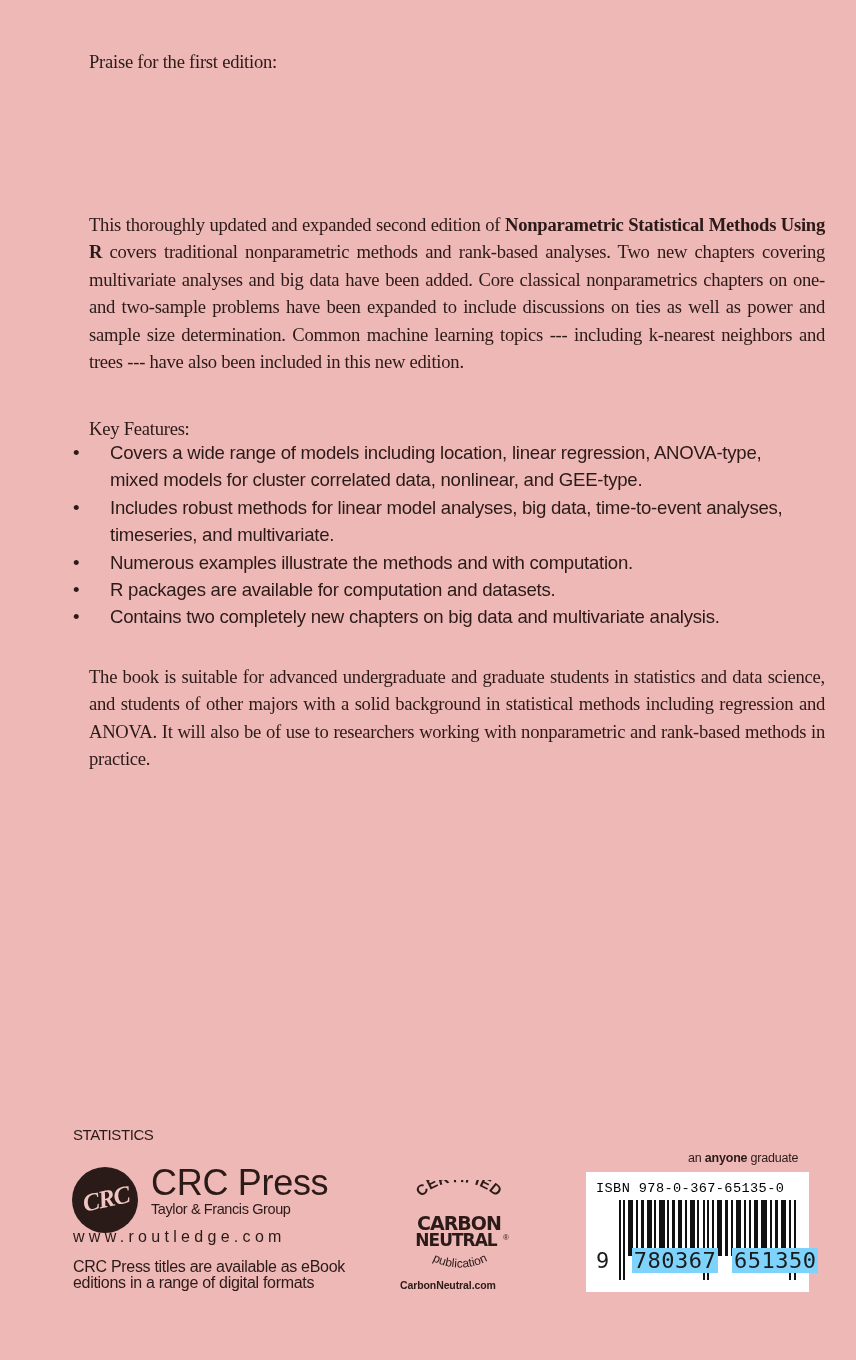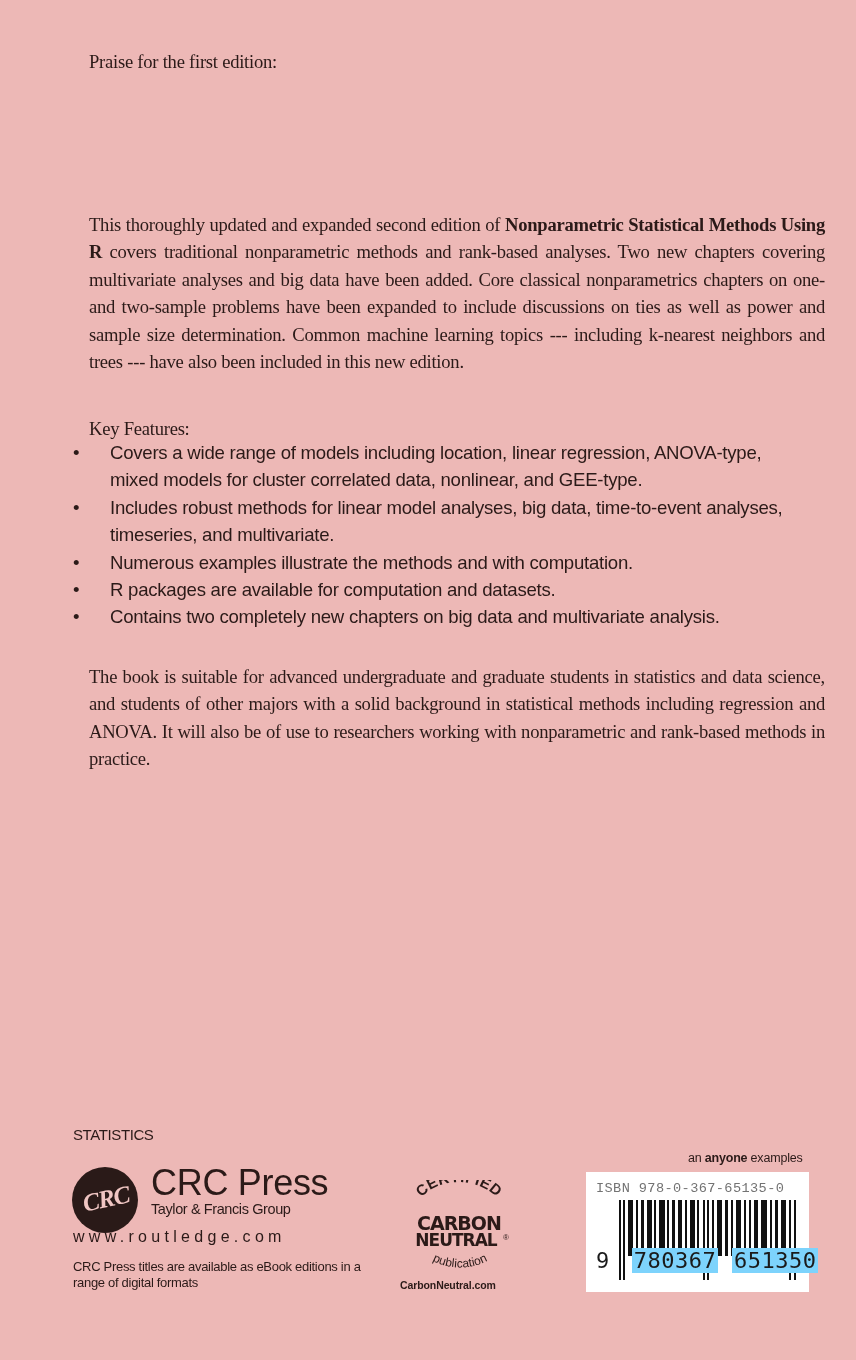--- a/index.html
+++ b/index.html
@@ -30,30 +30,30 @@
     .statistics { position: absolute; left: 73px; top: 1126px; font-size: 15px; letter-spacing: -0.4px; }
     .crc-logo { position: absolute; left: 72px; top: 1167px; width: 66px; height: 66px; border-radius: 50%; background: #2a1a18; }
     .crc-logo span {
       position: absolute; left: 5px; top: 18px; width: 58px;
       color: #f0c6c3; font-family: "Liberation Serif", serif; font-style: italic; font-weight: bold;
       font-size: 25px; letter-spacing: -1px; transform: rotate(-12deg); text-align: center;
     }
     .crc-name { position: absolute; left: 151px; top: 1168px; font-size: 36px; line-height: 30px; letter-spacing: -0.3px; }
     .crc-group { position: absolute; left: 151px; top: 1201px; font-size: 14.5px; letter-spacing: -0.4px; }
     .routledge { position: absolute; left: 73px; top: 1228px; font-size: 16px; letter-spacing: 4.3px; }
-    .ebook { position: absolute; left: 73px; top: 1259px; font-size: 13px; line-height: 16px; letter-spacing: -0.3px; width: 300px; }
+    .ebook { position: absolute; left: 73px; top: 1259px; font-size: 16px; line-height: 16px; letter-spacing: -0.3px; width: 300px; }
 
     .carbon { position: absolute; left: 398px; top: 1180px; width: 122px; height: 116px; }
     .carbon svg { display: block; }
     .carbon-url { position: absolute; left: 400px; top: 1279px; font-size: 10.5px; font-weight: bold; letter-spacing: -0.1px; }
 
     .informa { position: absolute; left: 688px; top: 1151px; font-size: 12.5px; font-weight: bold; letter-spacing: -0.2px; }
     .informa .light { font-weight: normal; }
     .barcode-box { position: absolute; left: 586px; top: 1172px; width: 223px; height: 120px; background: #ffffff; }
-    .isbn-text { position: absolute; left: 10px; top: 9px; font-family: "Liberation Mono", monospace; font-size: 13.6px; letter-spacing: 0.4px; color: #737373; white-space: nowrap; }
+    .isbn-text { position: absolute; left: 10px; top: 9px; font-family: "Liberation Mono", monospace; font-size: 13.6px; letter-spacing: 0.4px; color: #000000; white-space: nowrap; }
     .bars { position: absolute; left: 33px; top: 28px; width: 180px; height: 80px; }
     .ean-text { position: absolute; left: 10px; top: 76px; font-family: "DejaVu Sans Mono", monospace; font-size: 22px; color: #1a1a1a; white-space: nowrap; letter-spacing: 0.5px; }
     .ean-text .first { display: inline-block; width: 22px; }
     .ean-text .grp { background: #7dd3fc; padding: 0 2px; }
   </style>
 </head>
 <body>
 
 <div class="content">
   <p class="praise-head">Praise for the first edition:</p>
@@ -93,21 +93,21 @@
     <text x="61" y="50" text-anchor="middle" font-family="DejaVu Sans, sans-serif" font-weight="bold" font-size="19" fill="#2b1a18" letter-spacing="-1">CARBON</text>
     <text x="58" y="66" text-anchor="middle" font-family="DejaVu Sans, sans-serif" font-weight="bold" font-size="17" fill="#2b1a18" letter-spacing="-1">NEUTRAL</text>
     <text x="105" y="60" font-family="Liberation Sans, sans-serif" font-size="8" fill="#2b1a18">®</text>
     <text font-family="Liberation Sans, sans-serif" font-size="12" fill="#2b1a18">
       <textPath href="#arcBot" startOffset="50%" text-anchor="middle">publication</textPath>
     </text>
   </svg>
 </div>
 <div class="carbon-url">CarbonNeutral.com</div>
 
-<div class="informa"><span class="light">an </span><span>anyone</span><span class="light"> examples</span></div>
+<div class="informa"><span class="light">an </span><span>anyone</span><span class="light"> graduate</span></div>
 
 <div class="barcode-box">
   <div class="isbn-text">ISBN 978-0-367-65135-0</div>
   <svg class="bars" viewBox="0 0 180 80" preserveAspectRatio="none">
     <g fill="#111">
       <rect x="0" y="0" width="2" height="80"></rect>
         <rect x="4" y="0" width="2" height="80"></rect>
       <rect x="9" y="0" width="5" height="56"></rect>
         <rect x="17" y="0" width="2" height="56"></rect>
       <rect x="22" y="0" width="3" height="56"></rect>

